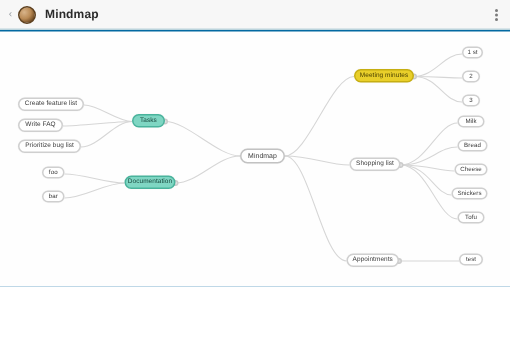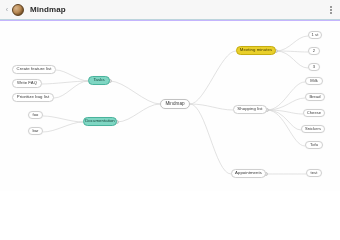--- a/index.html
+++ b/index.html
@@ -2,21 +2,21 @@
 <html><head>
 <meta charset="utf-8">
 <style>
   html,body{margin:0;padding:0;}
   body{
     width:340px;height:191px;overflow:hidden;
     background:#ffffff;
     font-family:"Liberation Sans","DejaVu Sans",sans-serif;
     -webkit-font-smoothing:none;
   }
-  .app{position:relative;width:340px;height:191px;background:#c4b5fd;}
+  .app{position:relative;width:340px;height:191px;background:#0369a1;}
 
   
   .topbar{
     position:absolute;left:0;top:0;width:340px;height:20px;
     background:#f7f7f7;
     border-bottom:1px solid #bcd4dc;
     display:flex;align-items:center;
     box-sizing:border-box;
     padding:0 4px;
   }

